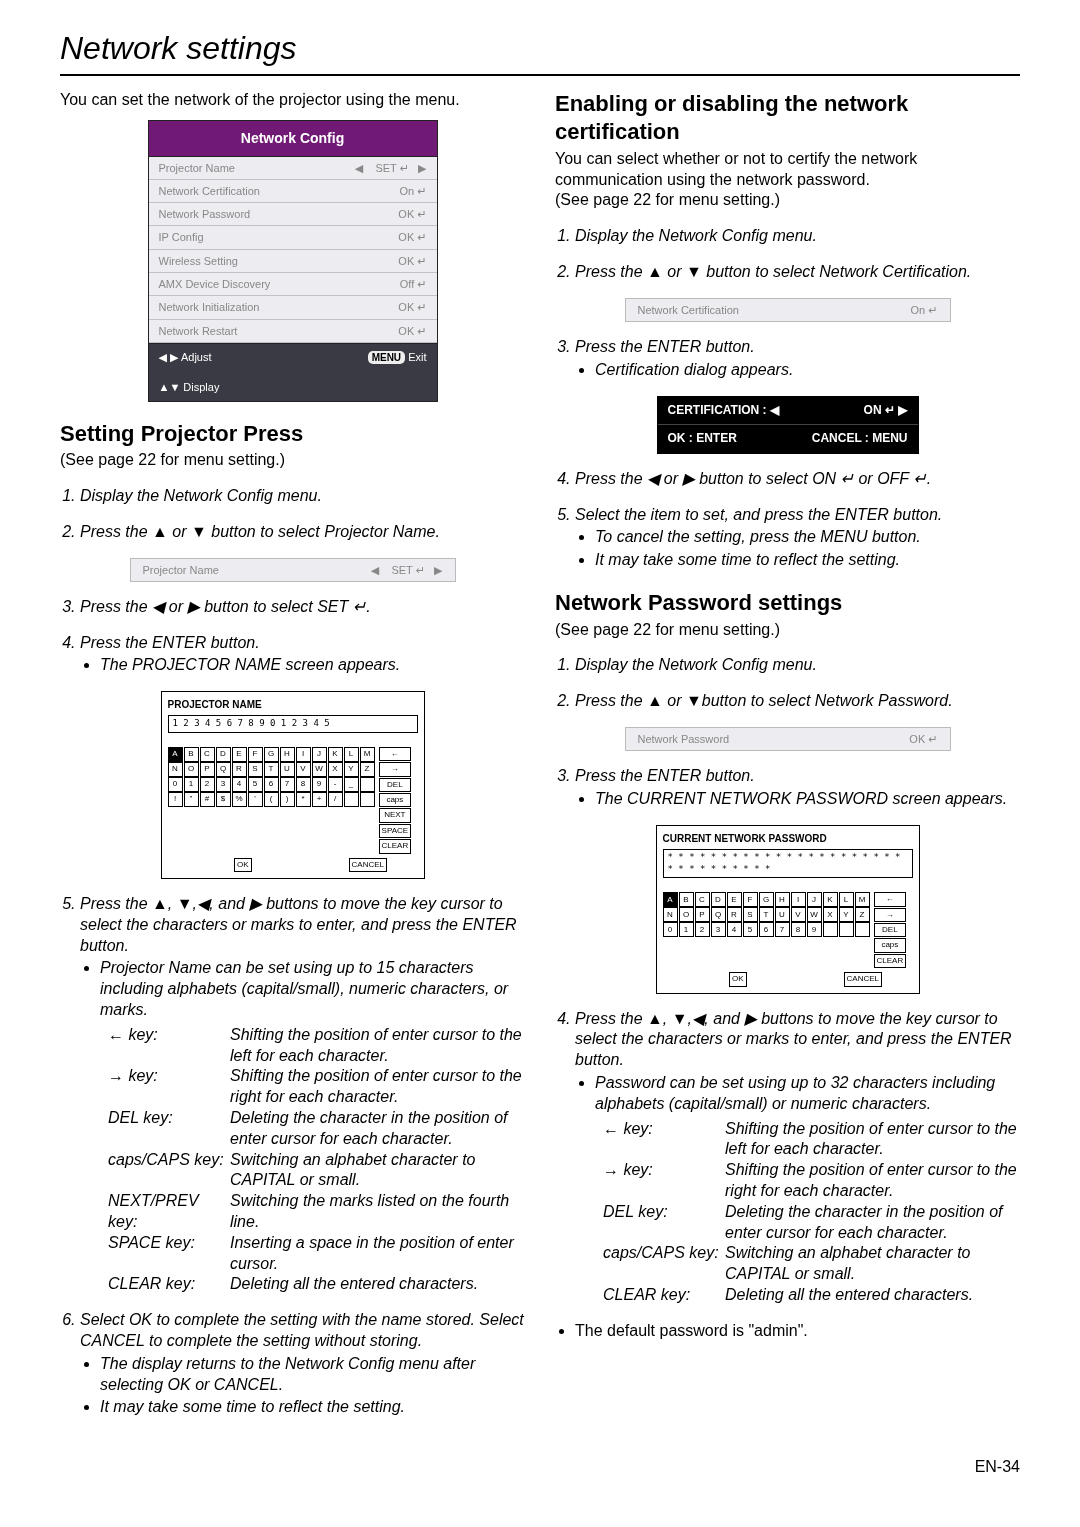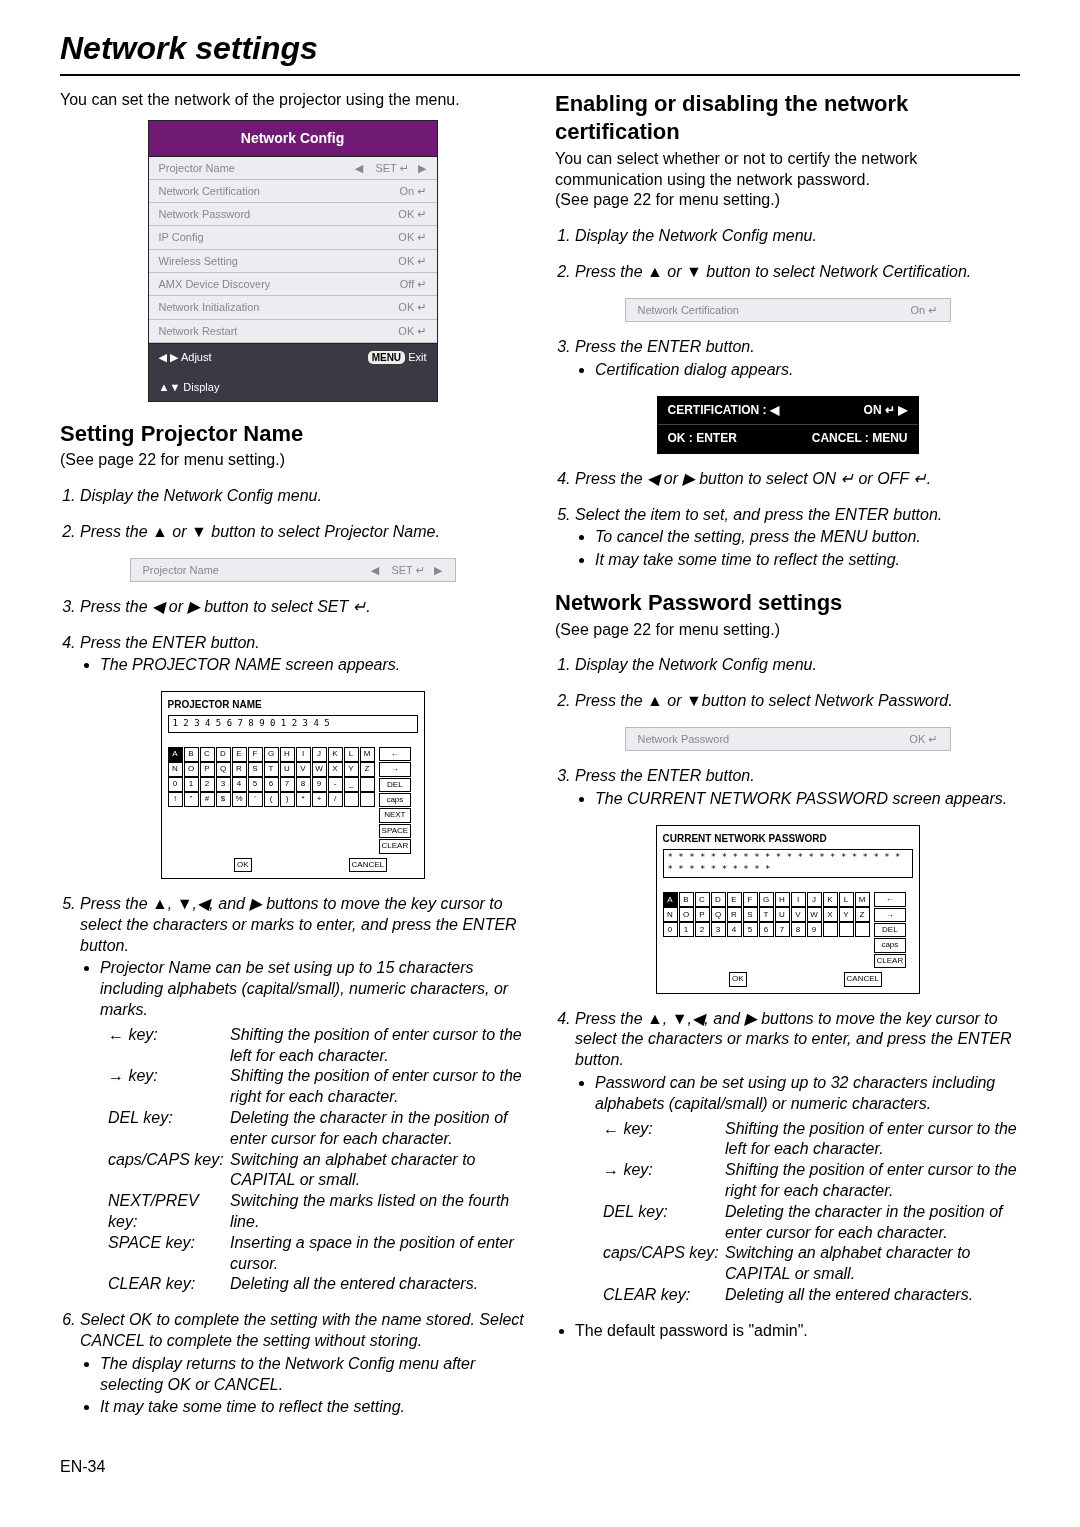--- a/index.html
+++ b/index.html
@@ -8,21 +8,21 @@
     font-family:Arial,Helvetica,sans-serif;
     background:#fff;
     color:#000;
     font-size:16px;
     line-height:1.3;
     width:1080px;
     box-sizing:border-box;
   }
   h1.top-title{
     font-style:italic;
-    font-weight:bold;
+    font-weight:normal;
     font-size:32px;
     margin:0 0 4px 0;
   }
   .hr{
     border:none;border-top:2px solid #000;margin:0 0 14px 0;
   }
   .cols{display:flex;gap:30px;}
   .col{flex:1;min-width:0;}
   h2{
     font-size:22px;font-weight:bold;margin:18px 0 2px 0;
@@ -115,21 +115,21 @@
     border:1px solid #000;padding:1px 2px;font-size:8px;text-align:center;
   }
   .kb-screen .bottom{
     display:flex;justify-content:space-around;margin-top:4px;
   }
   .kb-screen .bottom .b{
     border:1px solid #000;padding:1px 2px;font-size:8px;margin-left:36px;
   }
   .kb-flex{display:flex;}
   .footer-pageno{
-    text-align:left;margin-top:24px;font-size:16px;
+    text-align:right;margin-top:24px;font-size:16px;
   }
 </style>
 </head>
 <body>
 
 <h1 class="top-title">Network settings</h1>
 <hr class="hr">
 
 <div class="cols">
 
@@ -180,21 +180,21 @@
           <span><span class="badge">MENU</span> <span>Exit</span></span>
         </div>
         <div class="line">
               <span>▲▼ Display</span>
               <span></span>
             </div>
       </div>
     </div>
   </div>
 
-  <h2>Setting Projector Name</h2>
+  <h2>Setting Projector Press</h2>
   <div>(See page 22 for menu setting.)</div>
   <ol>
     <li>Display the Network Config menu.</li>
     <li>Press the ▲ or ▼ button to select Projector Name.</li>
   </ol>
   <div class="figure-center">
     <div class="inset-row">
       <span>Projector Name</span>
       <span>◀&nbsp;&nbsp;&nbsp;&nbsp;<span>SET ↵</span>&nbsp;&nbsp;&nbsp;▶</span>
     </div>

